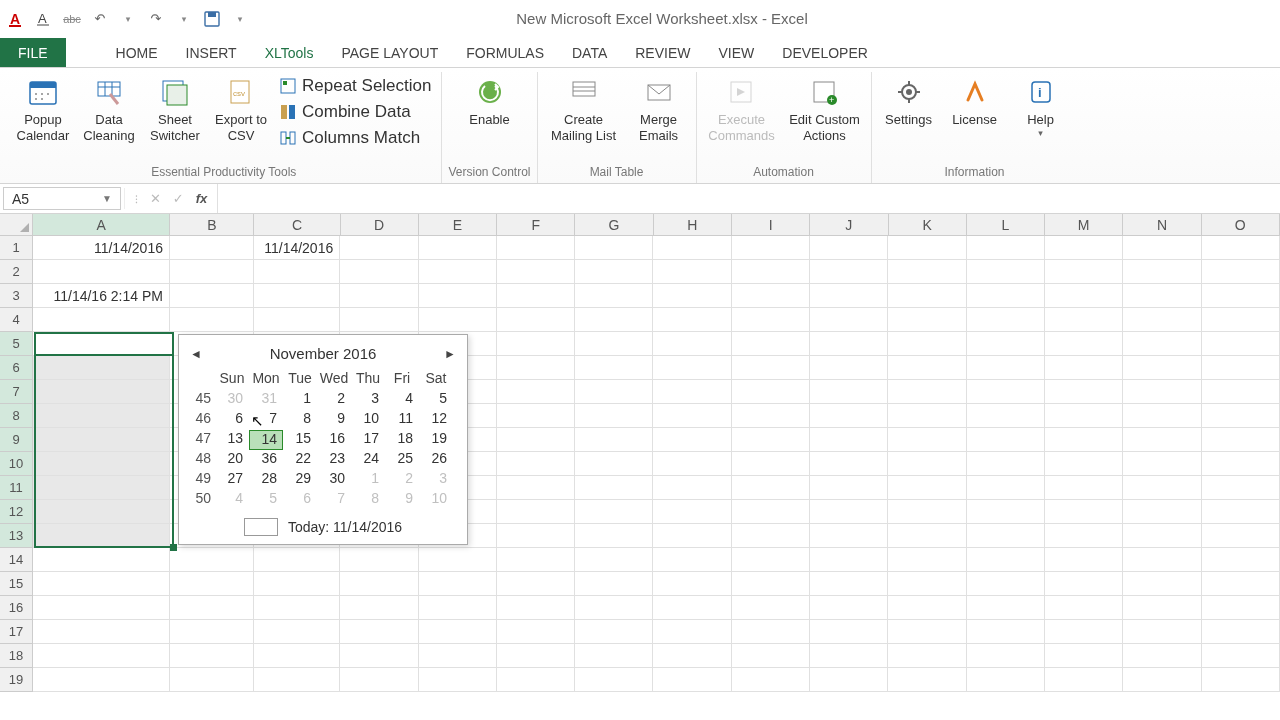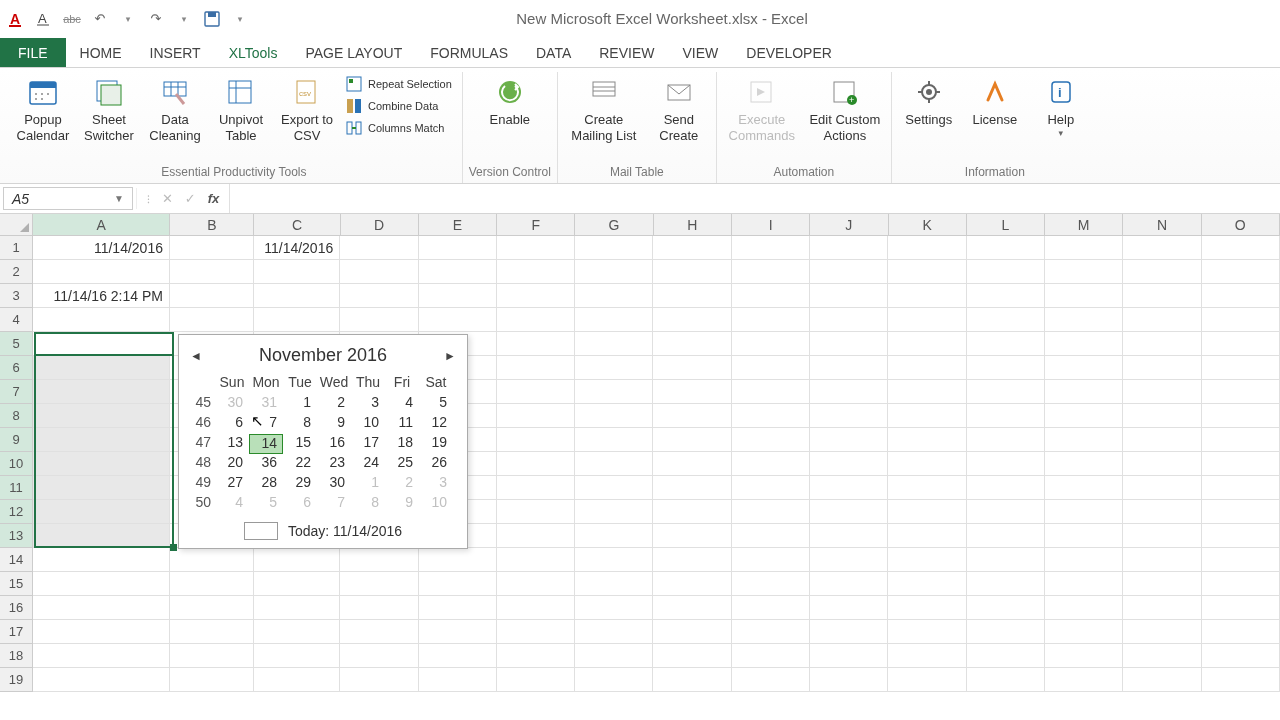--- a/index.html
+++ b/index.html
@@ -19,27 +19,27 @@
 
 
 .ribbon { height: 116px; background: #f3f3f3; background: linear-gradient(#fff, #fafafa); border-bottom: 1px solid #d4d4d4; display: flex; padding: 4px 6px 0 6px; }
 .rgroup { display: flex; flex-direction: column; align-items: center; padding: 0 6px; border-right: 1px solid #e0e0e0; }
 .rgroup:last-child { border-right: none; }
 .rgroup-items { display: flex; align-items: flex-start; gap: 4px; flex: 1; }
 .rgroup-label { font-size: 12px; color: #777; padding: 2px 0 4px 0; text-align: center; }
 .rbtn { display: flex; flex-direction: column; align-items: center; justify-content: flex-start; width: 62px; padding: 4px 2px; cursor: pointer; text-align: center; line-height: 1.2; font-size: 13px; }
 .rbtn .icon { width: 32px; height: 32px; margin-bottom: 4px; display: flex; align-items: center; justify-content: center; }
 .rbtn-sm-col { display: flex; flex-direction: column; gap: 2px; padding-top: 2px; }
-.rbtn-sm { display: flex; align-items: center; gap: 6px; padding: 2px 4px; cursor: pointer; font-size: 11px; }
+.rbtn-sm { display: flex; align-items: center; gap: 6px; padding: 2px 4px; cursor: pointer; font-size: 17px; }
 .rbtn-sm .icon { width: 16px; height: 16px; }
 .disabled { color: #bbb; }
 
 
 .fbar { height: 30px; border-bottom: 1px solid #d4d4d4; display: flex; align-items: stretch; }
-.namebox { width: 130px; border: 1px solid #ccc; margin: 3px; display: flex; align-items: center; padding: 0 8px; font-size: 14px; background:#fff; justify-content: space-between; font-style: italic; }
+.namebox { width: 118px; border: 1px solid #ccc; margin: 3px; display: flex; align-items: center; padding: 0 8px; font-size: 14px; background:#fff; justify-content: space-between; }
 .namebox-arrow { color:#777; font-size:10px; }
 .fbar-btns { display: flex; align-items: center; gap: 12px; padding: 0 10px; color: #bbb; border-right: 1px solid #e0e0e0; }
 .fx { font-style: italic; font-weight: bold; color: #555; }
 
 
 .grid { position: relative; }
 .col-headers { display: flex; height: 22px; }
 .corner { width: 34px; border-right: 1px solid #ccc; border-bottom: 1px solid #ccc; background: #f0f0f0; position: relative; }
 .corner::after { content:""; position:absolute; right:3px; bottom:3px; width:0;height:0;border-left:9px solid transparent; border-bottom:9px solid #b0b0b0;}
 .ch { border-right: 1px solid #ccc; border-bottom: 1px solid #ccc; background: #f0f0f0; display: flex; align-items: center; justify-content: center; font-size: 14px; color: #555; }
@@ -51,21 +51,21 @@
 .cell { border-right: 1px solid #e0e0e0; border-bottom: 1px solid #e0e0e0; display: flex; align-items: center; justify-content: flex-end; padding: 0 6px; font-size: 14px; color: #333; background:#fff;}
 .cell.rangesel { background: #e8e8e8; }
 
 
 .active-outline { position: absolute; border: 2px solid #217346; pointer-events: none; }
 
 
 .calendar { position: absolute; left: 178px; top: 356px; width: 290px; background: #fff; border: 1px solid #aaa; box-shadow: 2px 2px 6px rgba(0,0,0,0.15); padding: 6px 8px 8px 8px; font-size: 14px; }
 .cal-head { display: flex; align-items: center; justify-content: space-between; padding: 4px 2px 8px 2px; }
 .cal-nav { cursor: pointer; color: #444; font-size: 12px; width:14px; text-align:center;}
-.cal-title { font-size: 18px; color: #333; }
+.cal-title { font-size: 15px; color: #333; }
 .cal-grid { display: grid; grid-template-columns: 28px repeat(7, 34px); grid-auto-rows: 20px; }
 .cal-wh { text-align: center; color: #444; font-size: 14px; }
 .cal-wk { text-align: right; padding-right: 4px; color: #555; font-size: 14px;}
 .cal-day { text-align: right; padding-right: 6px; cursor: pointer; color: #333; }
 .cal-day.other { color: #c0c0c0; }
 .cal-day.sel { background: #b9e0b9; border: 1px solid #2a8a2a; padding-right:5px; }
 .cal-today-row { display: flex; align-items: center; gap: 10px; margin-top: 8px; justify-content: center; }
 .cal-today-box { width: 34px; height: 18px; border: 1px solid #999; }
 .cal-today-text { font-size: 14px; }
 
@@ -102,21 +102,21 @@
         </svg>
       </span>
     <span class="qat-btn" style="font-size:9px;color:#888">▾</span>
   </div>
   <div class="app-title">New Microsoft Excel Worksheet.xlsx - Excel</div>
   <div style="width:200px"></div>
 </div>
 
 <div class="ribbon-tabs">
   <div class="file-tab">FILE</div>
-  <div id="tabs-container" style="display: flex;">
+  <div id="tabs-container" style="display: flex; margin-left: 36px;">
       <div class="tab">HOME</div>
       <div class="tab">INSERT</div>
       <div class="tab active">XLTools</div>
       <div class="tab">PAGE LAYOUT</div>
       <div class="tab">FORMULAS</div>
       <div class="tab">DATA</div>
       <div class="tab">REVIEW</div>
       <div class="tab">VIEW</div>
       <div class="tab">DEVELOPER</div>
     </div>
@@ -136,47 +136,37 @@
               <circle cx="20" cy="16" r="1" fill="#888"></circle>
               <circle cx="8" cy="21" r="1" fill="#888"></circle>
               <circle cx="14" cy="21" r="1" fill="#888"></circle>
             </svg>
           </span>
           <span>Popup Calendar</span>
         </div>
       <div class="rbtn">
           <span class="icon">
             <svg width="30" height="28">
-              <rect x="3" y="3" width="20" height="20" fill="#fff" stroke="#2a72b5"></rect>
-              <rect x="7" y="7" width="20" height="20" fill="#e8f0e8" stroke="#2a8a2a"></rect>
-            </svg>
-          </span>
-          <span>Sheet Switcher</span>
-        </div>
-      <div class="rbtn">
-          <span class="icon">
-            <svg width="30" height="28">
               <rect x="4" y="4" width="22" height="14" fill="#fff" stroke="#2a72b5"></rect>
               <line x1="4" y1="9" x2="26" y2="9" stroke="#2a72b5"></line>
               <line x1="11" y1="4" x2="11" y2="18" stroke="#2a72b5"></line>
               <line x1="18" y1="4" x2="18" y2="18" stroke="#2a72b5"></line>
               <path d="M16 16 l8 10" stroke="#c99" stroke-width="3"></path>
             </svg>
           </span>
           <span>Data Cleaning</span>
         </div>
       <div class="rbtn">
           <span class="icon">
             <svg width="30" height="28">
-              <rect x="3" y="3" width="22" height="22" fill="#fff" stroke="#2a72b5"></rect>
-              <line x1="3" y1="10" x2="25" y2="10" stroke="#2a72b5"></line>
-              <line x1="10" y1="3" x2="10" y2="25" stroke="#2a72b5"></line>
-            </svg>
-          </span>
-          <span>Unpivot Table</span>
+              <rect x="3" y="3" width="20" height="20" fill="#fff" stroke="#2a72b5"></rect>
+              <rect x="7" y="7" width="20" height="20" fill="#e8f0e8" stroke="#2a8a2a"></rect>
+            </svg>
+          </span>
+          <span>Sheet Switcher</span>
         </div>
       <div class="rbtn">
           <span class="icon">
             <svg width="30" height="28">
               <rect x="5" y="3" width="18" height="22" fill="#fff" stroke="#c9a050"></rect>
               <text x="7" y="18" font-size="8" fill="#c9a050">csv</text>
             </svg>
           </span>
           <span>Export to CSV</span>
         </div>
@@ -237,21 +227,21 @@
           </span>
           <span>Create Mailing List</span>
         </div>
       <div class="rbtn">
           <span class="icon">
             <svg width="30" height="28">
               <rect x="4" y="7" width="22" height="15" fill="#fff" stroke="#888"></rect>
               <path d="M4 7 l11 9 l11 -9" fill="none" stroke="#888"></path>
             </svg>
           </span>
-          <span>Send Create</span>
+          <span>Merge Emails</span>
         </div>
     </div>
     <div class="rgroup-label">Mail Table</div>
   </div>
 
   <div class="rgroup">
     <div class="rgroup-items">
       <div class="rbtn disabled" style="width:78px">
           <span class="icon">
             <svg width="30" height="28" opacity="0.35">

